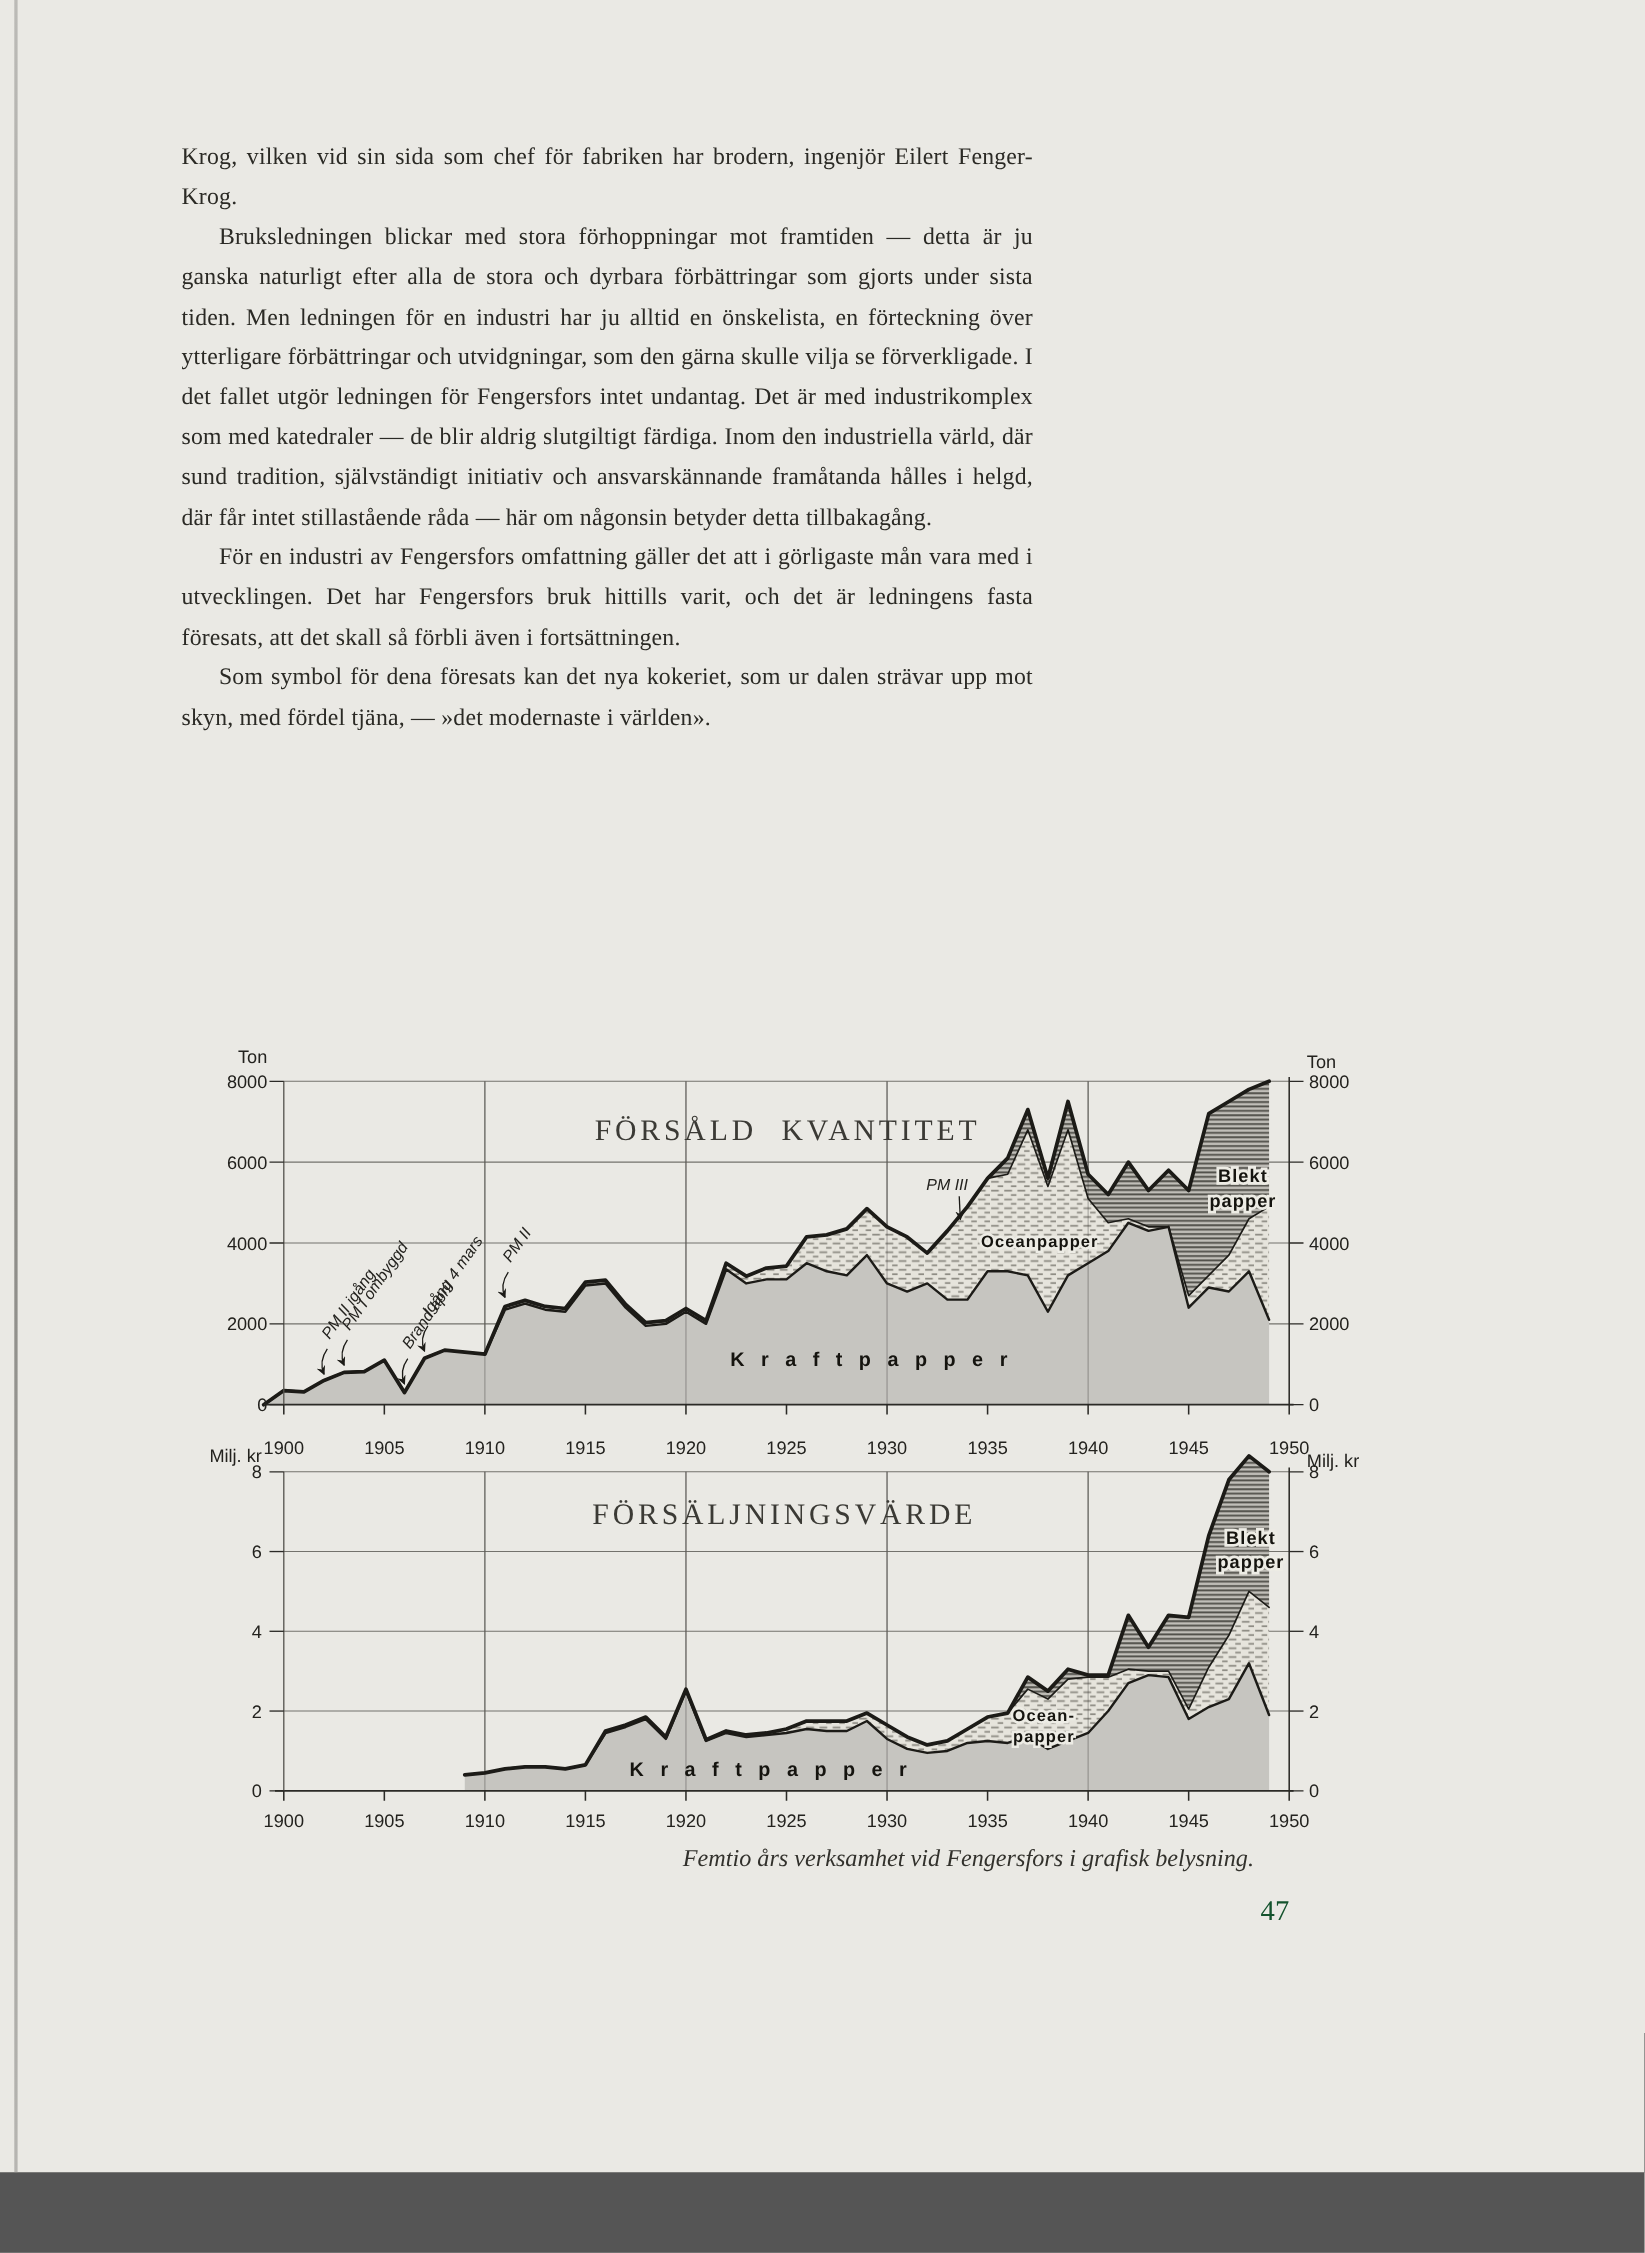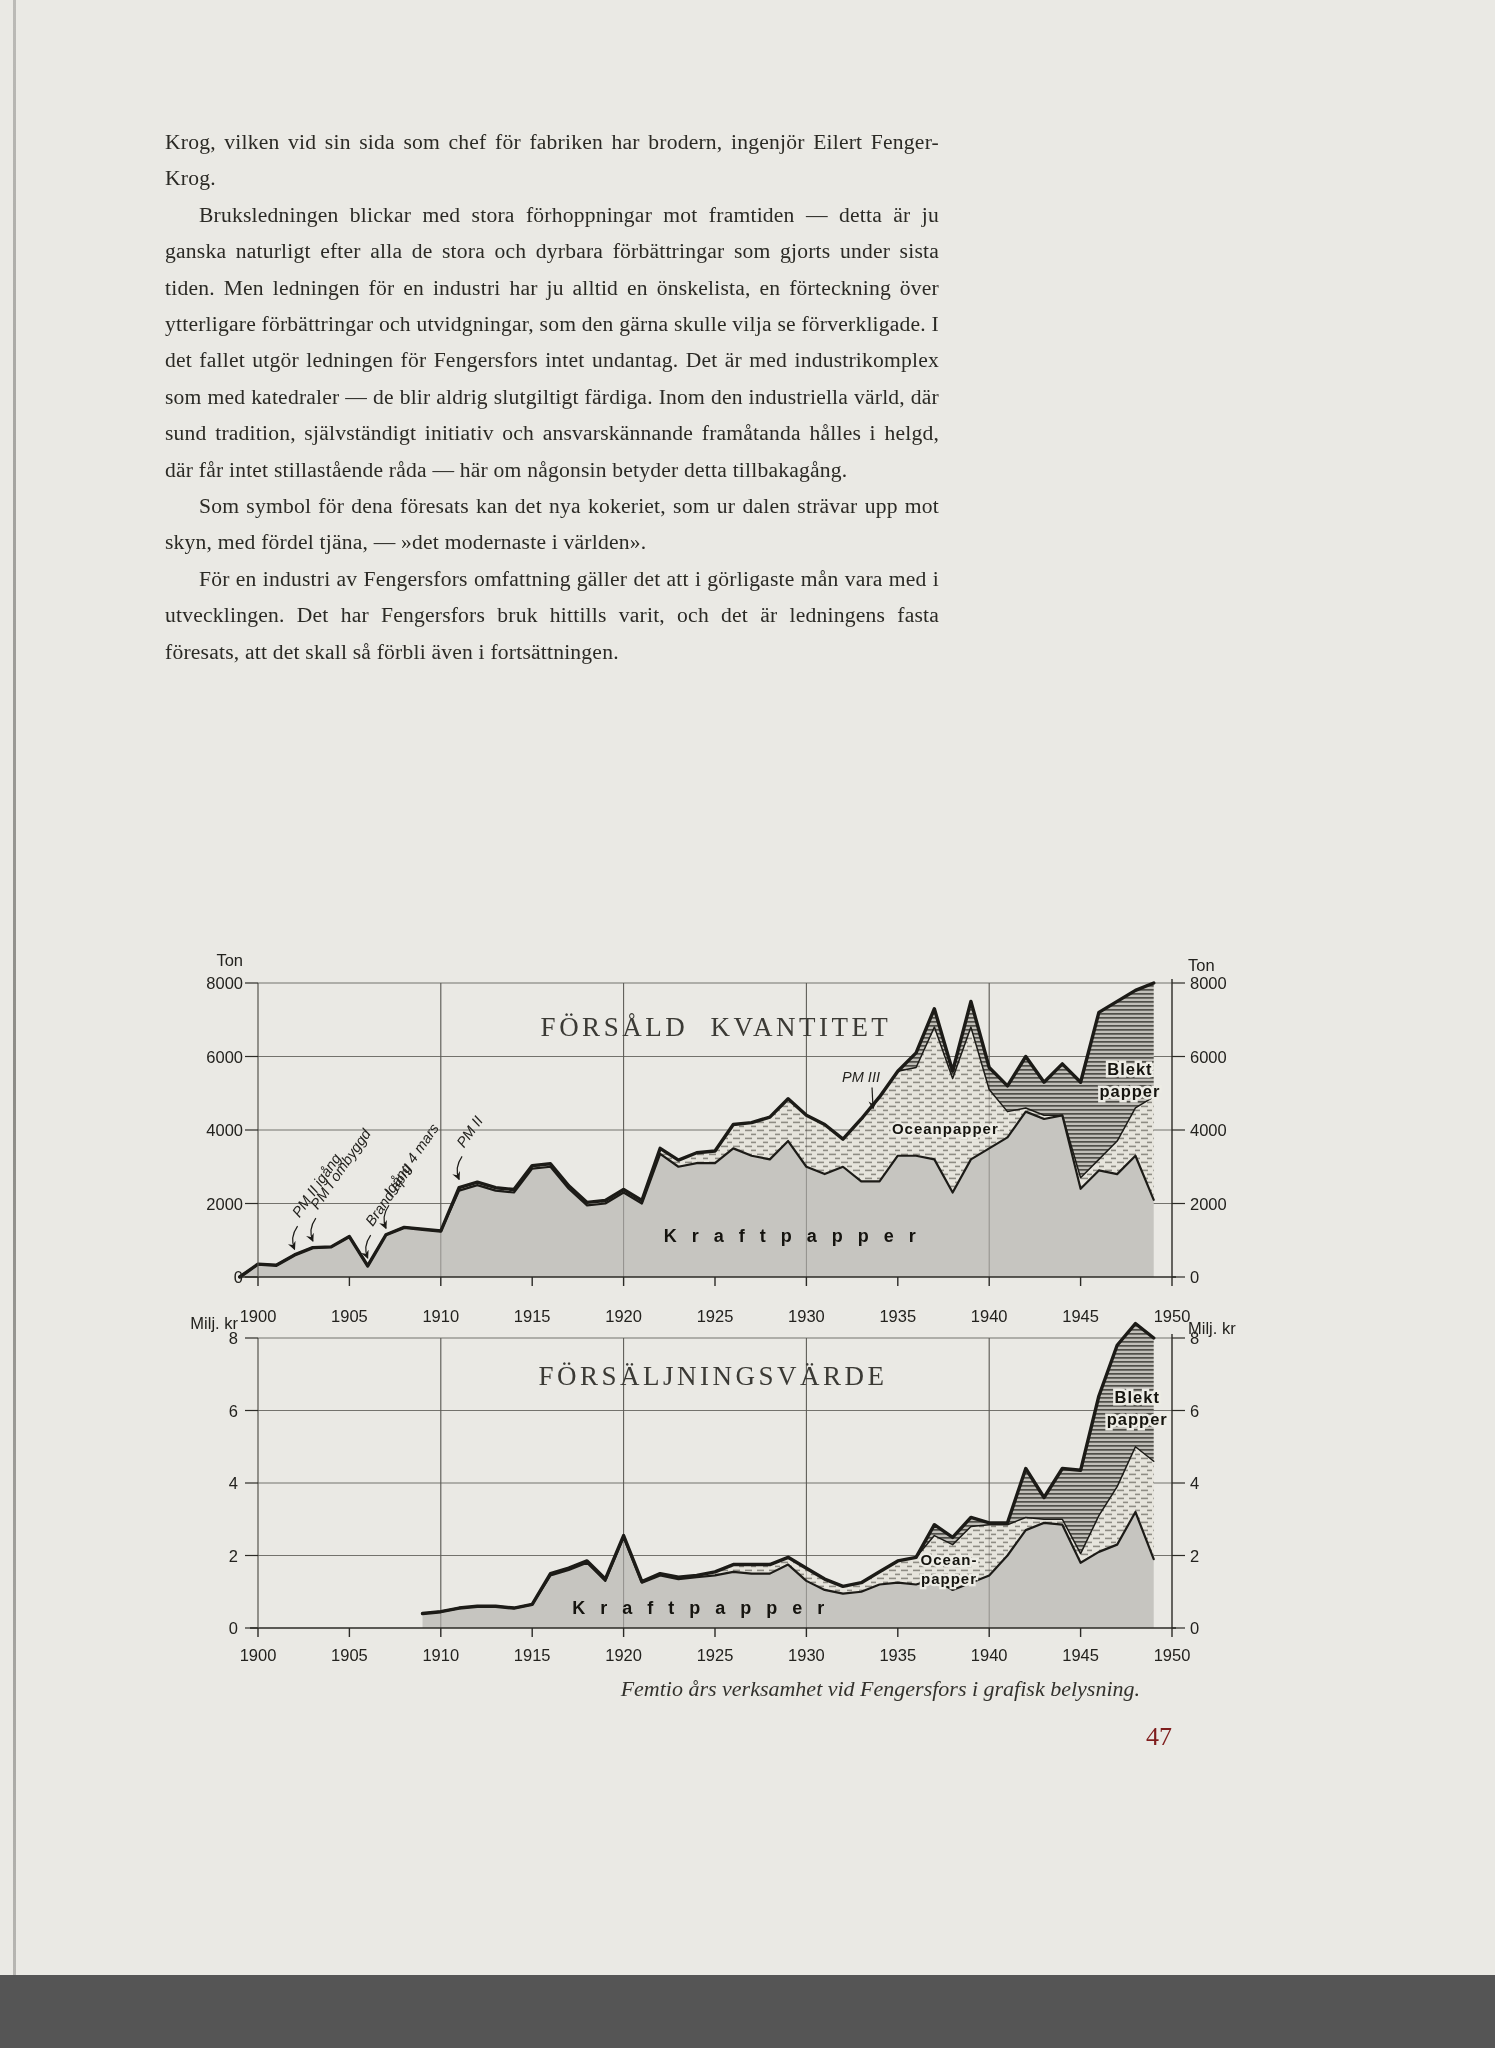--- a/index.html
+++ b/index.html
@@ -22,21 +22,21 @@
   .body-text p:not(:first-child) { text-indent:34px; }
   .chart-svg { position:absolute; }
   #chart1 { left:150px; top:950px; }
   #chart2 { left:150px; top:1300px; }
   .caption {
     position:absolute; left:290px; top:1676px; width:850px;
     text-align:right; font-style:italic; font-size:22px; color:#32312c;
   }
   .page-number {
     position:absolute; left:1146px; top:1722px;
-    font-size:26px; color:#7f1d1d;
+    font-size:26px; color:#14532d;
   }
   
   text { fill:#23221e; }
   .t-num   { font-family:"Liberation Sans",sans-serif; font-size:16.5px; }
   .t-unit  { font-family:"Liberation Sans",sans-serif; font-size:16.5px; }
   .t-title { font-family:"Liberation Serif",serif; font-size:27px; letter-spacing:3.5px; word-spacing:12px; fill:#3b3a35; }
   .t-ann   { font-family:"Liberation Sans",sans-serif; font-style:italic; font-size:14.5px; fill:#23221e; }
   .t-spread{ font-family:"Liberation Sans",sans-serif; font-weight:bold; font-size:18px; letter-spacing:15px; fill:#15140f; }
   .t-halo  { font-family:"Liberation Sans",sans-serif; font-weight:bold; font-size:16.5px; letter-spacing:1px;
              fill:#15140f; stroke:#edece5; stroke-width:5px; paint-order:stroke; }
@@ -45,22 +45,22 @@
 </style>
 </head>
 <body>
 
 <div class="page">
   <div class="gutter-line"></div>
 
   <div class="body-text">
       <p>Krog, vilken vid sin sida som chef för fabriken har brodern, ingenjör Eilert Fenger-Krog.</p>
       <p>Bruksledningen blickar med stora förhoppningar mot framtiden — detta är ju ganska naturligt efter alla de stora och dyrbara förbättringar som gjorts under sista tiden. Men ledningen för en industri har ju alltid en önskelista, en förteckning över ytterligare förbättringar och utvidgningar, som den gärna skulle vilja se förverkligade. I det fallet utgör ledningen för Fengersfors intet undantag. Det är med industrikomplex som med katedraler — de blir aldrig slutgiltigt färdiga. Inom den industriella värld, där sund tradition, självständigt initiativ och ansvarskännande framåtanda hålles i helgd, där får intet stillastående råda — här om någonsin betyder detta tillbakagång.</p>
+      <p>För en industri av Fengersfors omfattning gäller det att i görligaste mån vara med i utvecklingen. Det har Fengersfors bruk hittills varit, och det är ledningens fasta föresats, att det skall så förbli även i fortsättningen.</p>
       <p>Som symbol för dena föresats kan det nya kokeriet, som ur dalen strävar upp mot skyn, med fördel tjäna, — »det modernaste i världen».</p>
-      <p>För en industri av Fengersfors omfattning gäller det att i görligaste mån vara med i utvecklingen. Det har Fengersfors bruk hittills varit, och det är ledningens fasta föresats, att det skall så förbli även i fortsättningen.</p>
     </div>
 
   <svg id="chart1" class="chart-svg" width="1140" height="385" viewBox="150 950 1140 385">
       <defs>
         <marker id="arr0" viewBox="0 0 8 8" refX="7" refY="4" markerWidth="7" markerHeight="7" orient="auto">
           <path d="M0,0 L8,4 L0,8 L2.6,4 Z" fill="#1c1b17"></path>
         </marker>
         <pattern id="ocean0" width="12" height="8" patternUnits="userSpaceOnUse">
           <rect x="0" y="0" width="12" height="8" fill="#e6e4dc"></rect>
           <rect x="1" y="1.6" width="7" height="1.6" fill="#8e8c84"></rect>

